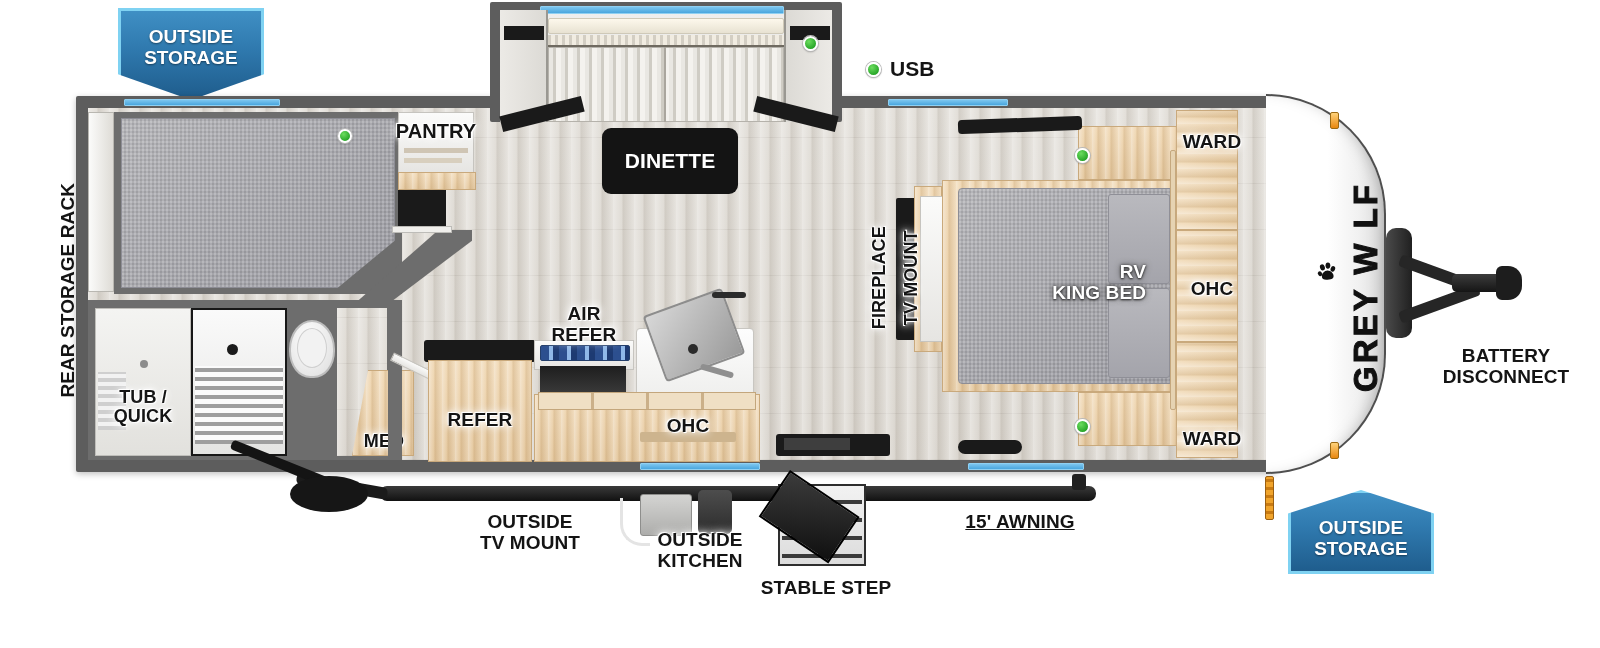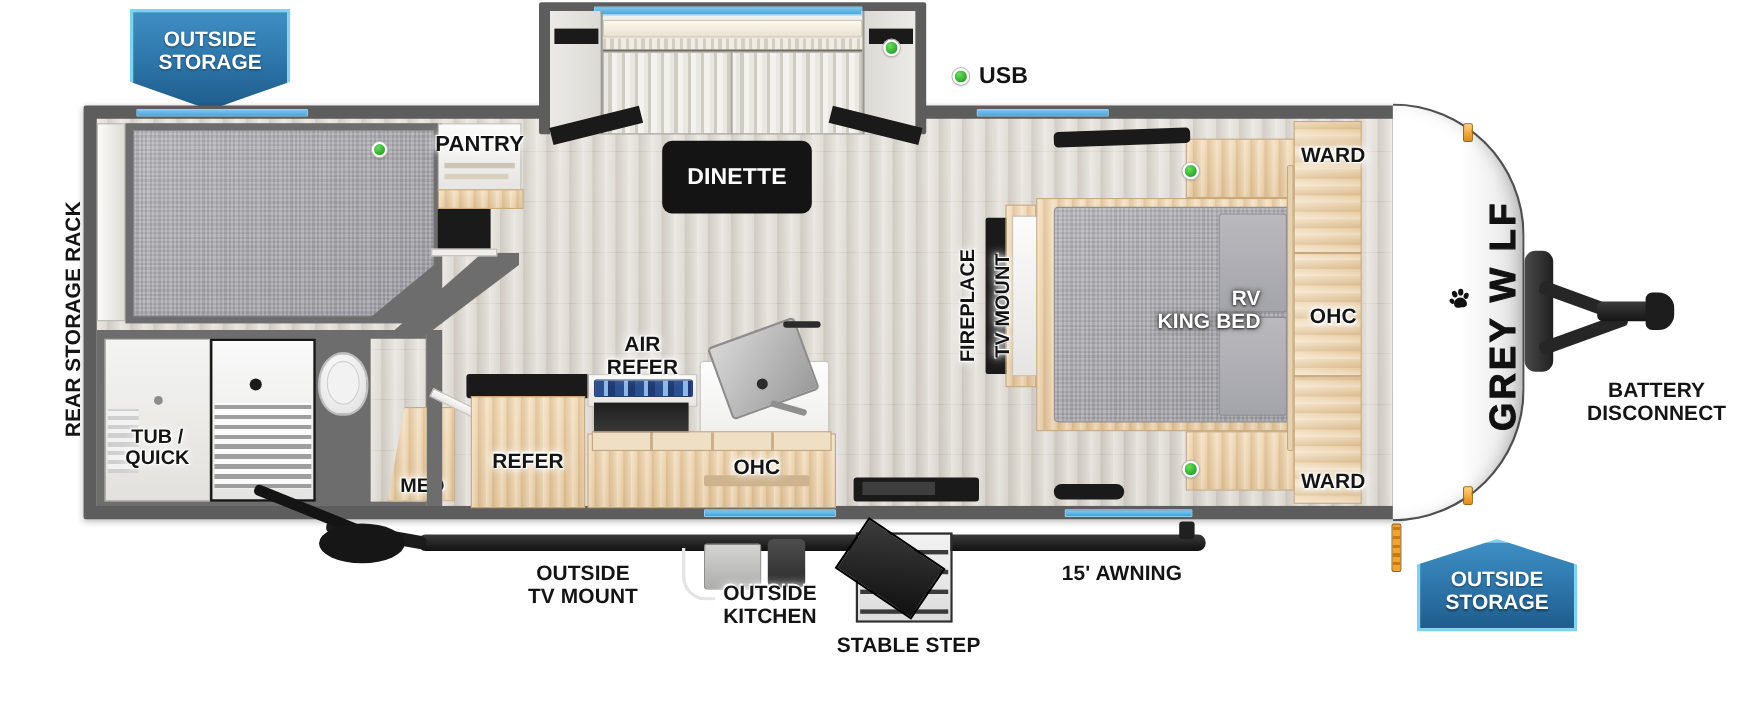--- a/index.html
+++ b/index.html
@@ -333,18 +333,18 @@
 KITCHEN</div>
 
   <div class="abs stepbox" style="left:778px;top:484px;width:88px;height:82px;"></div>
   <div class="steprung" style="left:782px;top:500px;width:80px;"></div>
   <div class="steprung" style="left:782px;top:518px;width:80px;"></div>
   <div class="steprung" style="left:782px;top:536px;width:80px;"></div>
   <div class="steprung" style="left:782px;top:554px;width:80px;"></div>
   <div class="abs" style="left:790px;top:470px;width:84px;height:56px;background:linear-gradient(150deg,#3b3b3b,#101010);border:2px solid #000;transform:rotate(34deg);transform-origin:top left;"></div>
   <div class="lbl dark" style="left:758px;top:578px;width:136px;font-size:19px;">STABLE STEP</div>
 
-  <div class="lbl dark" style="left:952px;top:512px;width:136px;font-size:19px;">15' AWNING</div>
+  <div class="lbl dark" style="left:952px;top:512px;width:136px;font-size:19px;text-decoration:underline;">15' AWNING</div>
 
   <div class="abs" style="left:1265px;top:476px;width:9px;height:44px;
               background:repeating-linear-gradient(0deg,#f0a42c 0 5px,#c87a12 5px 8px);border:1px solid #9b5f10;border-radius:2px;"></div>
 
 </div>
 
 </body></html>

